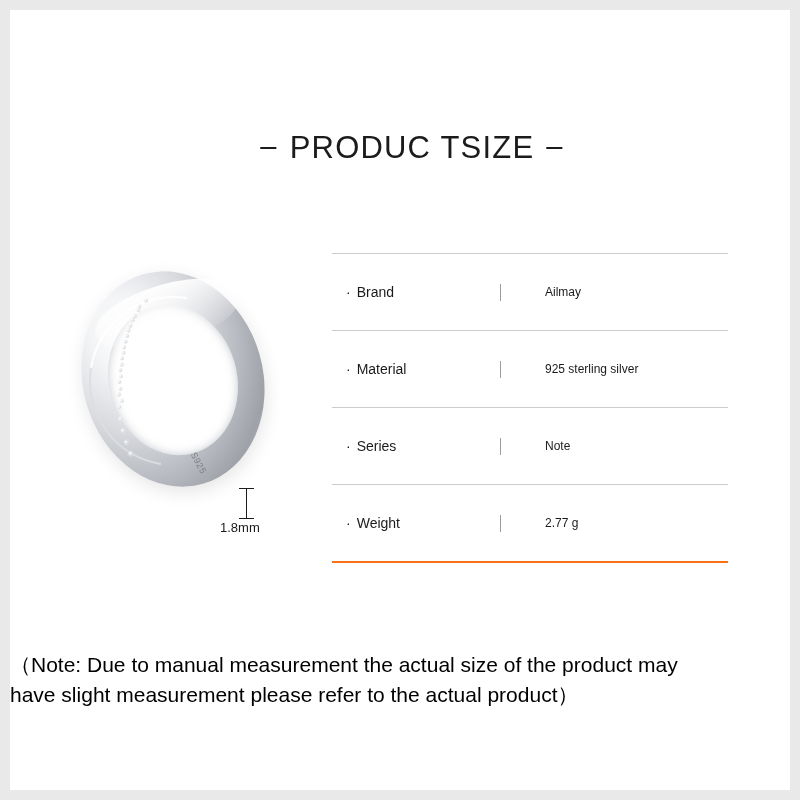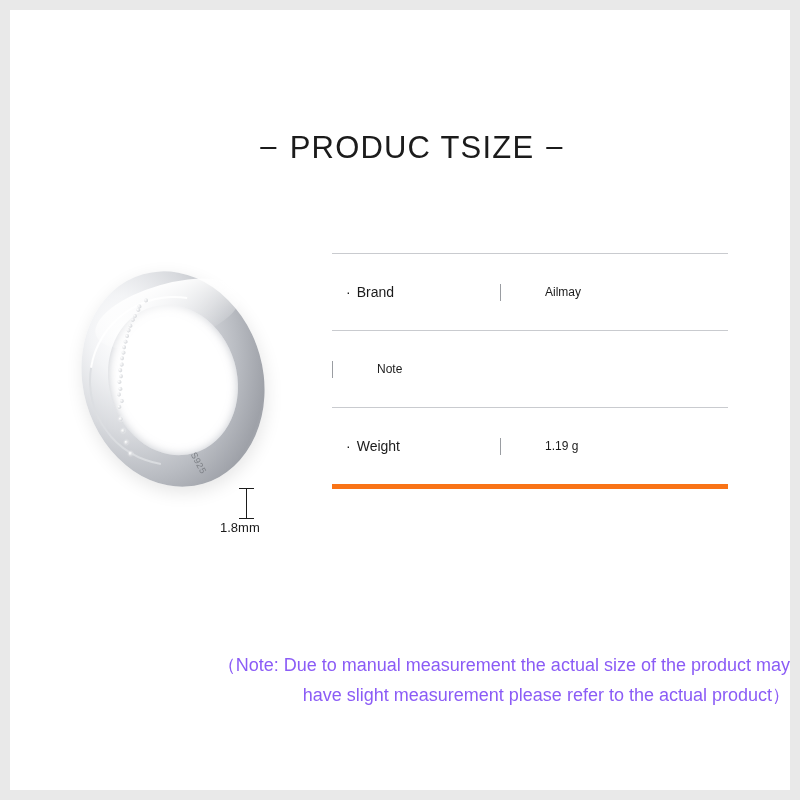--- a/index.html
+++ b/index.html
@@ -185,21 +185,21 @@
     width: 396px;
   }
   .spec-row {
     position: relative;
     height: 76px;
     border-top: 1px solid #c9cbcf;
     display: flex;
     align-items: center;
   }
   .spec-row.last {
-    border-bottom: 5px solid #f97316;
+    border-bottom: 2px solid #f97316;
   }
   .spec-label {
     width: 168px;
     padding-left: 14px;
     box-sizing: border-box;
     font-size: 14px;
     color: #1b1b1b;
   }
   .spec-label .bullet {
     display: inline-block;
@@ -216,23 +216,23 @@
     font-size: 12px;
     color: #1b1b1b;
   }
 
   
   .note {
     position: absolute;
     left: 0;
     top: 640px;
     width: 100%;
-    text-align: right;
-    font-size: 18px;
-    color: #8b5cf6;
+    text-align: left;
+    font-size: 21px;
+    color: #000000;
     line-height: 30px;
   }
   .note .line2 { display: block; }
 </style>
 </head>
 <body>
 
 <div class="page">
   <div class="inner">
 
@@ -284,30 +284,36 @@
     </div>
 
     <div class="spec-table">
 
       <div class="spec-row">
         <div class="spec-label"><span class="bullet">·</span><span>Brand</span></div>
         <div class="spec-sep"></div>
         <div class="spec-value">Ailmay</div>
       </div>
 
-
       <div class="spec-row">
+        <div class="spec-label"><span class="bullet">·</span><span>Material</span></div>
+        <div class="spec-sep"></div>
+        <div class="spec-value">925 sterling silver</div>
+      </div>
+
+      <div class="spec-row">
+        <div class="spec-label"><span class="bullet">·</span><span>Series</span></div>
         <div class="spec-sep"></div>
         <div class="spec-value">Note</div>
       </div>
 
       <div class="spec-row last">
         <div class="spec-label"><span class="bullet">·</span><span>Weight</span></div>
         <div class="spec-sep"></div>
-        <div class="spec-value">1.19 g</div>
+        <div class="spec-value">2.77 g</div>
       </div>
 
     </div>
 
     <div class="note">
       <span>（Note: Due to manual measurement the actual size of the product may</span>
       <span class="line2">have slight measurement please refer to the actual product）</span>
     </div>
 
   </div>

